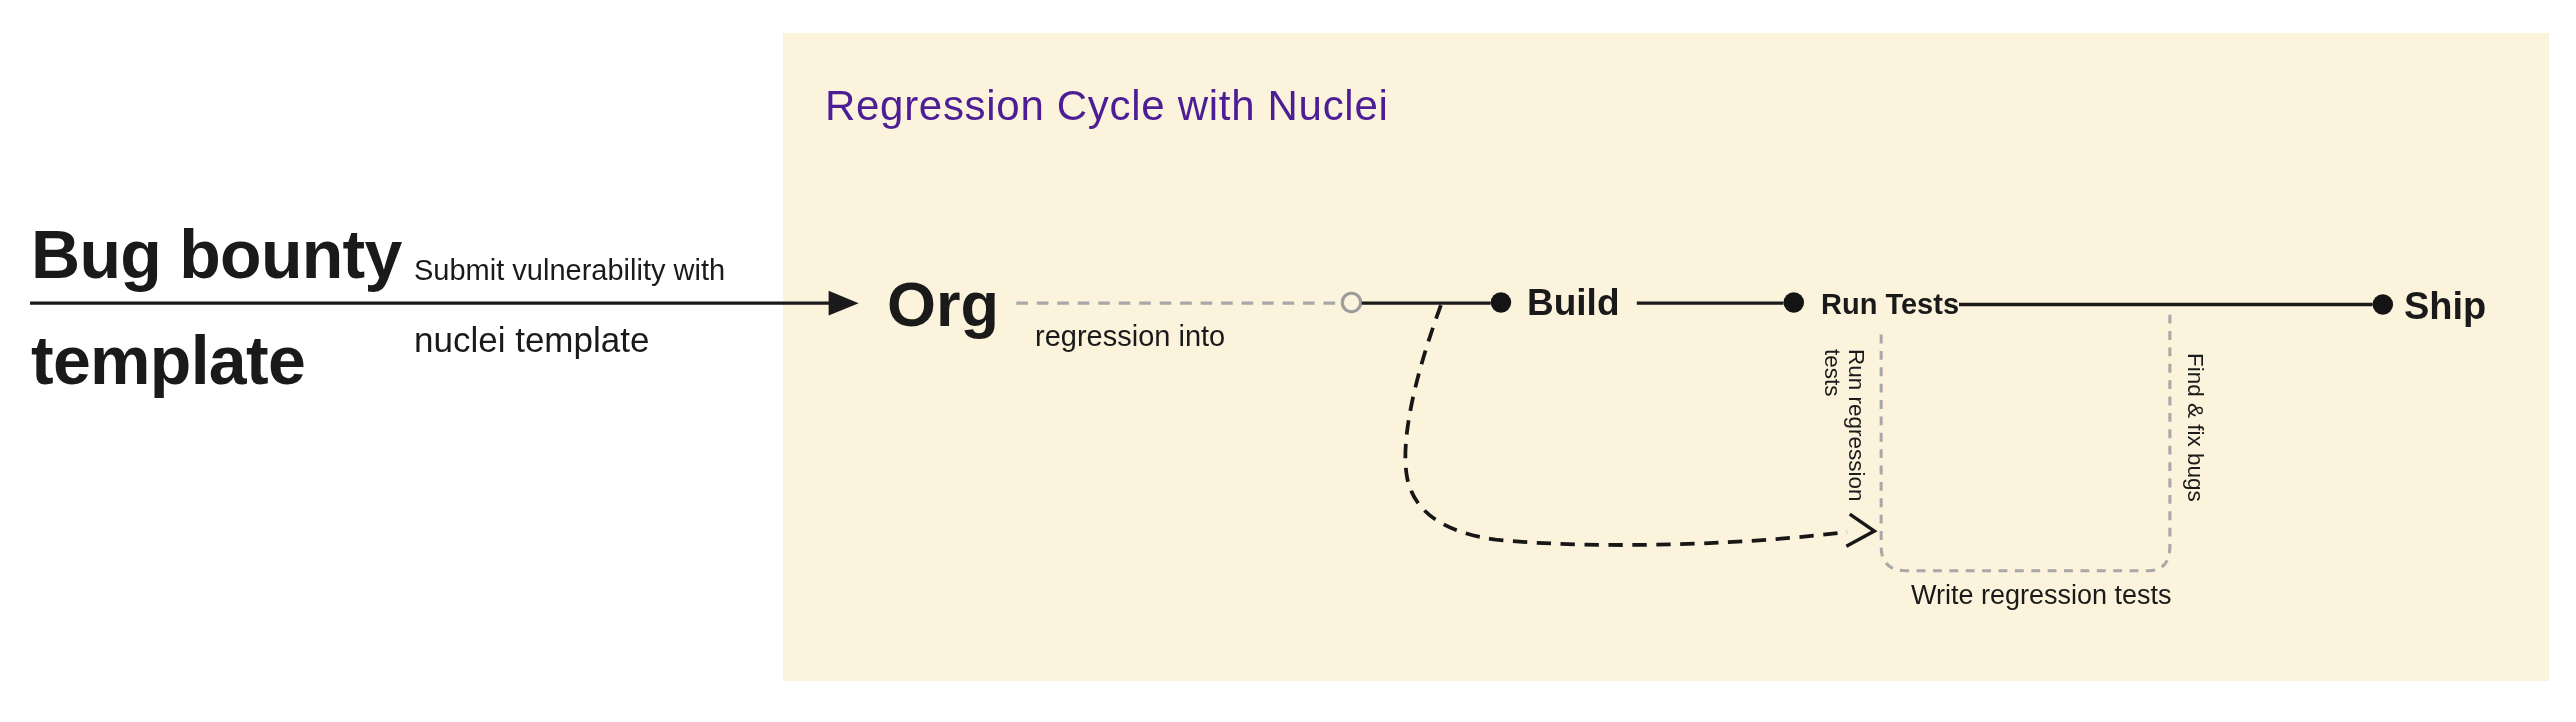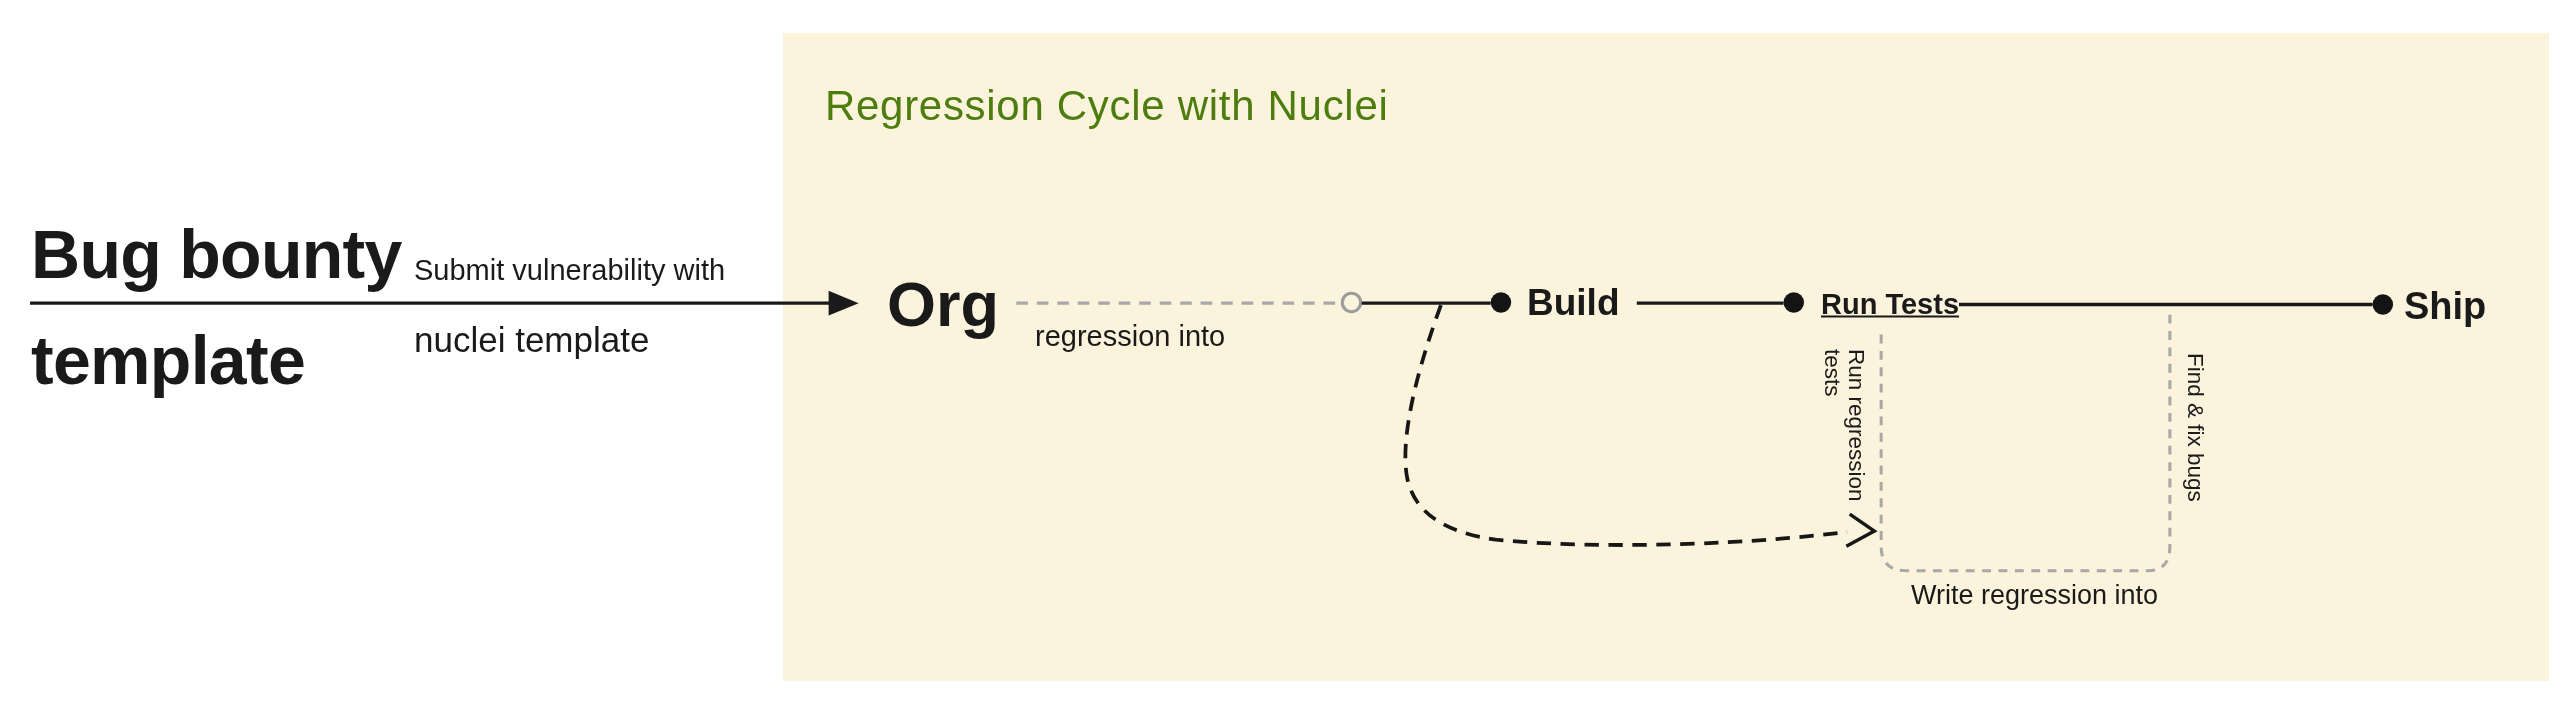--- a/index.html
+++ b/index.html
@@ -36,31 +36,31 @@
     position: absolute;
     line-height: 1;
     white-space: nowrap;
   }
   .title {
     left: 825px;
     top: 85px;
     font-size: 42px;
     font-weight: 300;
     letter-spacing: 0.7px;
-    color: #4d7c0f;
+    color: #4c1d95;
     text-align: right;
   }
   .actor-line1 { left: 31px; top: 220px; font-size: 68px; font-weight: 700; letter-spacing: -0.7px; }
   .actor-line2 { left: 31px; top: 326px; font-size: 68px; font-weight: 700; letter-spacing: -0.7px; }
   .submit-top    { left: 414px; top: 256px; font-size: 29px; }
   .submit-bottom { left: 414px; top: 322px; font-size: 35px; }
   .node { transform: translateY(-50%); font-weight: 700; }
   .node-org   { left: 887px; top: 304px; font-size: 63px; text-align: right; }
   .node-build { left: 1527px; top: 302px; font-size: 37px; }
-  .node-run   { left: 1821px; top: 304px; font-size: 29px; text-decoration: underline; }
+  .node-run   { left: 1821px; top: 304px; font-size: 29px; }
   .node-ship  { left: 2404px; top: 306px; font-size: 38px; }
   .tmpl-top    { left: 1035px; top: 261px; font-size: 29px; }
   .tmpl-bottom { left: 1035px; top: 322px; font-size: 29px; }
   .vtext {
     position: absolute;
     writing-mode: vertical-rl;
     font-size: 22.5px;
     line-height: 1;
     white-space: nowrap;
     color: #1b1b1b;
@@ -112,16 +112,16 @@
   <div class="txt node node-build">Build</div>
   <div class="txt node node-run">Run Tests</div>
   <div class="txt node node-ship">Ship</div>
 
   <div class="txt tmpl-bottom">regression into</div>
 
   <div class="vtext v-run-a">Run regression</div>
   <div class="vtext v-run-b">tests</div>
   <div class="vtext v-findfix">Find &amp; fix bugs</div>
 
-  <div class="txt write-label">Write regression into</div>
+  <div class="txt write-label">Write regression tests</div>
 
 </div>
 
 
 </body></html>

